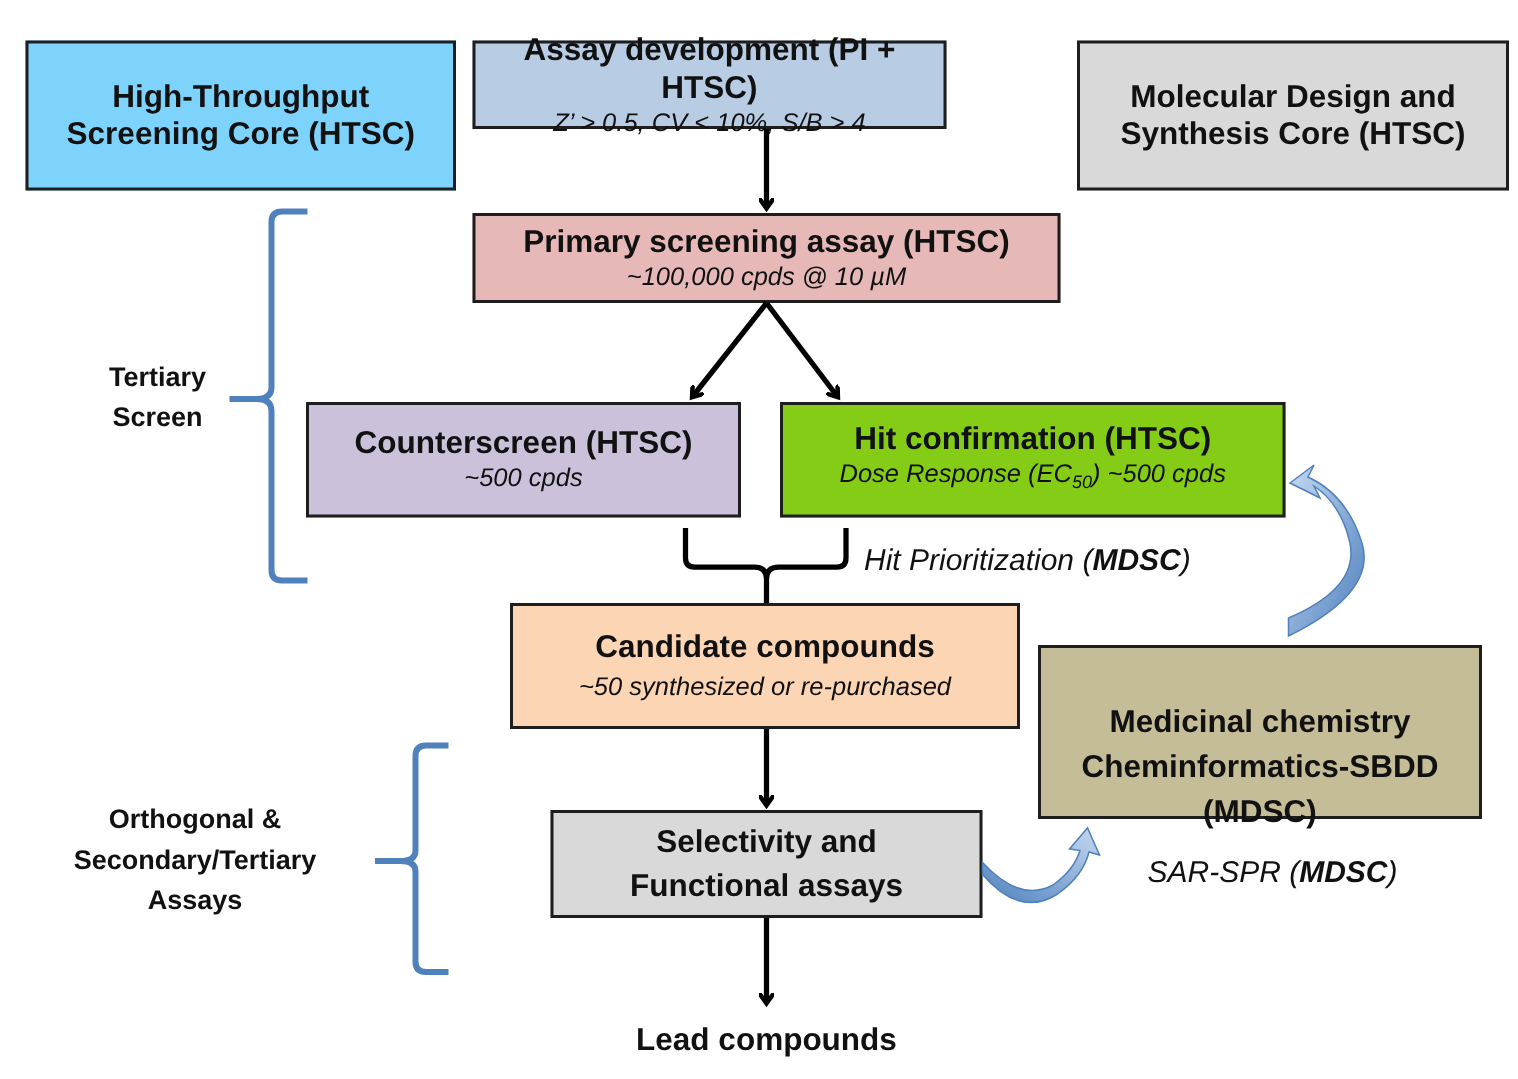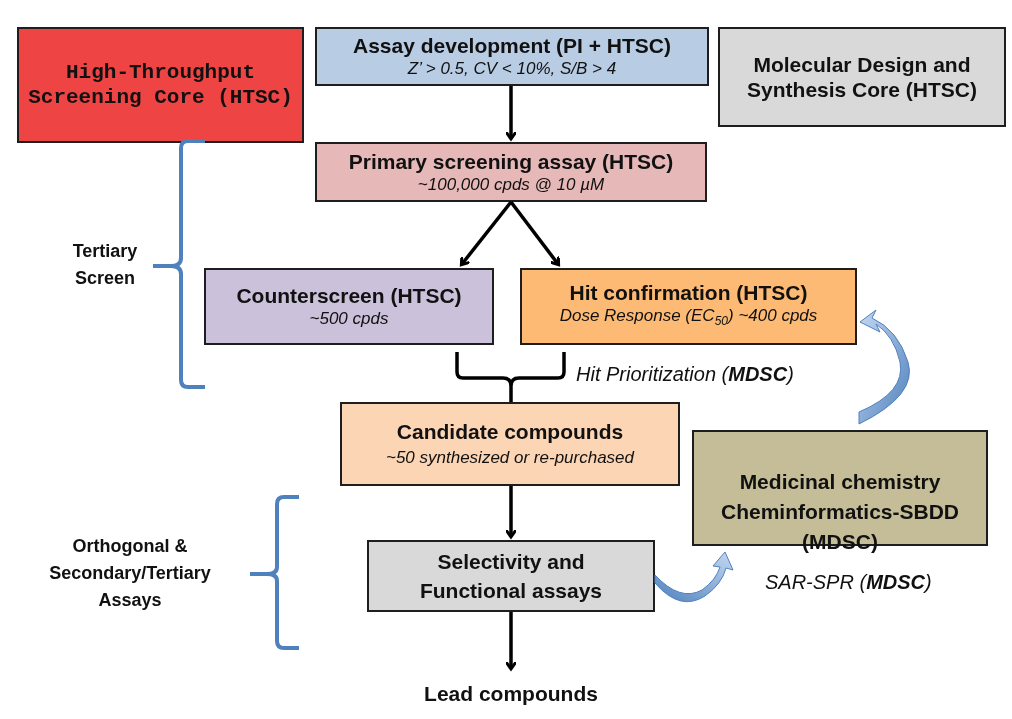--- a/index.html
+++ b/index.html
@@ -12,47 +12,47 @@
   .s { font-style:italic; font-size:17px; line-height:22px; }
   .lbl { position:absolute; text-align:center; font-weight:bold; font-size:18px; line-height:27px; }
   .note { position:absolute; font-style:italic; font-size:20px; line-height:24px; white-space:nowrap; }
   .note b { font-weight:bold; }
   svg.overlay { position:absolute; left:0; top:0; }
   sub { font-size:12px; }
 </style>
 </head>
 <body>
 
-<div class="box" style="left:17px;top:27px;width:287px;height:116px;background:#ef4444;font-family:Liberation Mono, monospace;">
+<div class="box" style="left:17px;top:27px;width:287px;height:100px;background:#7dd3fc;">
   <div class="t">High-Throughput</div>
   <div class="t">Screening Core (HTSC)</div>
 </div>
 <div class="box" style="left:718px;top:27px;width:288px;height:100px;background:#d9d9d9;">
   <div class="t">Molecular Design and</div>
   <div class="t">Synthesis Core (HTSC)</div>
 </div>
 
-<div class="box" style="left:315px;top:27px;width:394px;height:59px;background:#b8cce4;align-items:center;">
+<div class="box" style="left:315px;top:27px;width:316px;height:59px;background:#b8cce4;align-items:center;">
   <div class="t">Assay development (PI + HTSC)</div>
   <div class="s">Z’ &gt; 0.5, CV &lt; 10%, S/B &gt; 4</div>
 </div>
 
 <div class="box" style="left:315px;top:142px;width:392px;height:60px;background:#e6b9b8;">
   <div class="t">Primary screening assay (HTSC)</div>
   <div class="s">~100,000 cpds @ 10 µM</div>
 </div>
 
 <div class="box" style="left:204px;top:268px;width:290px;height:77px;background:#ccc1da;">
   <div class="t">Counterscreen (HTSC)</div>
   <div class="s">~500 cpds</div>
 </div>
 
-<div class="box" style="left:520px;top:268px;width:337px;height:77px;background:#fdba74;">
+<div class="box" style="left:520px;top:268px;width:337px;height:77px;background:#84cc16;">
   <div class="t">Hit confirmation (HTSC)</div>
-  <div class="s"><span>Dose Response (EC</span><sub>50</sub><span>) ~400 cpds</span></div>
+  <div class="s"><span>Dose Response (EC</span><sub>50</sub><span>) ~500 cpds</span></div>
 </div>
 
 <div class="box" style="left:340px;top:402px;width:340px;height:84px;background:#fcd5b5;">
   <div class="t">Candidate compounds</div>
   <div class="s" style="margin-top:3px;">~50 synthesized or re-purchased</div>
 </div>
 
 <div class="box" style="left:692px;top:430px;width:296px;height:116px;background:#c4bd97;">
   <div class="t" style="line-height:30px;margin-top:48px;">Medicinal chemistry</div>
   <div class="t" style="line-height:30px;">Cheminformatics-SBDD</div>

